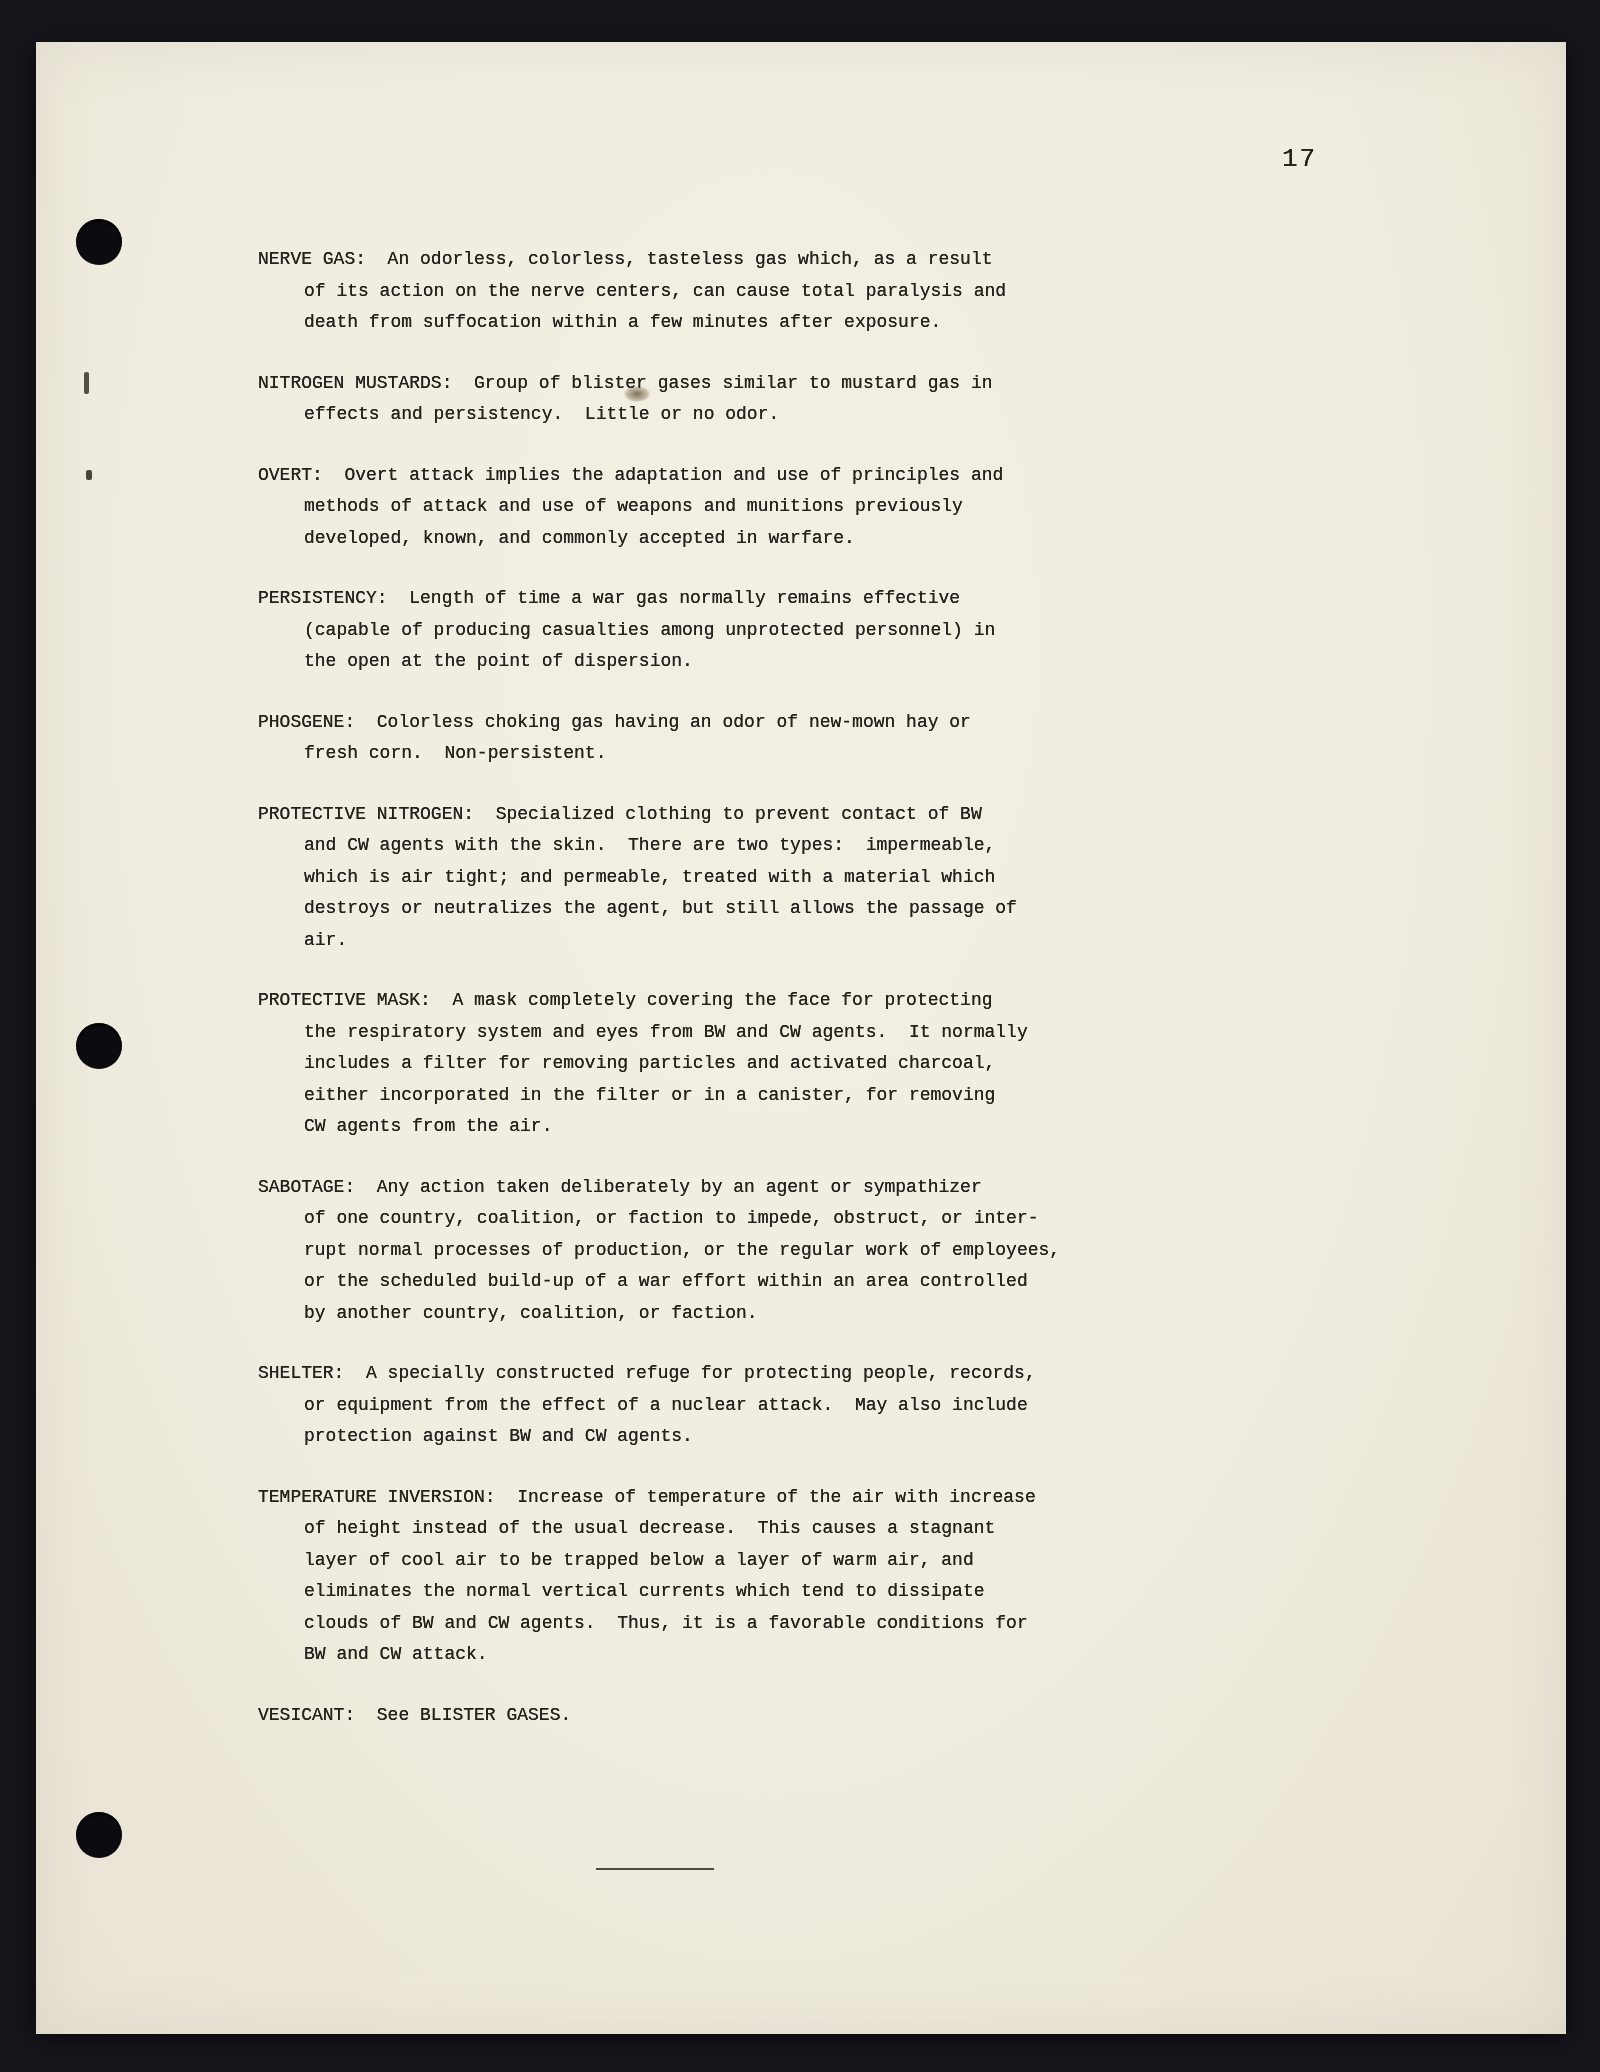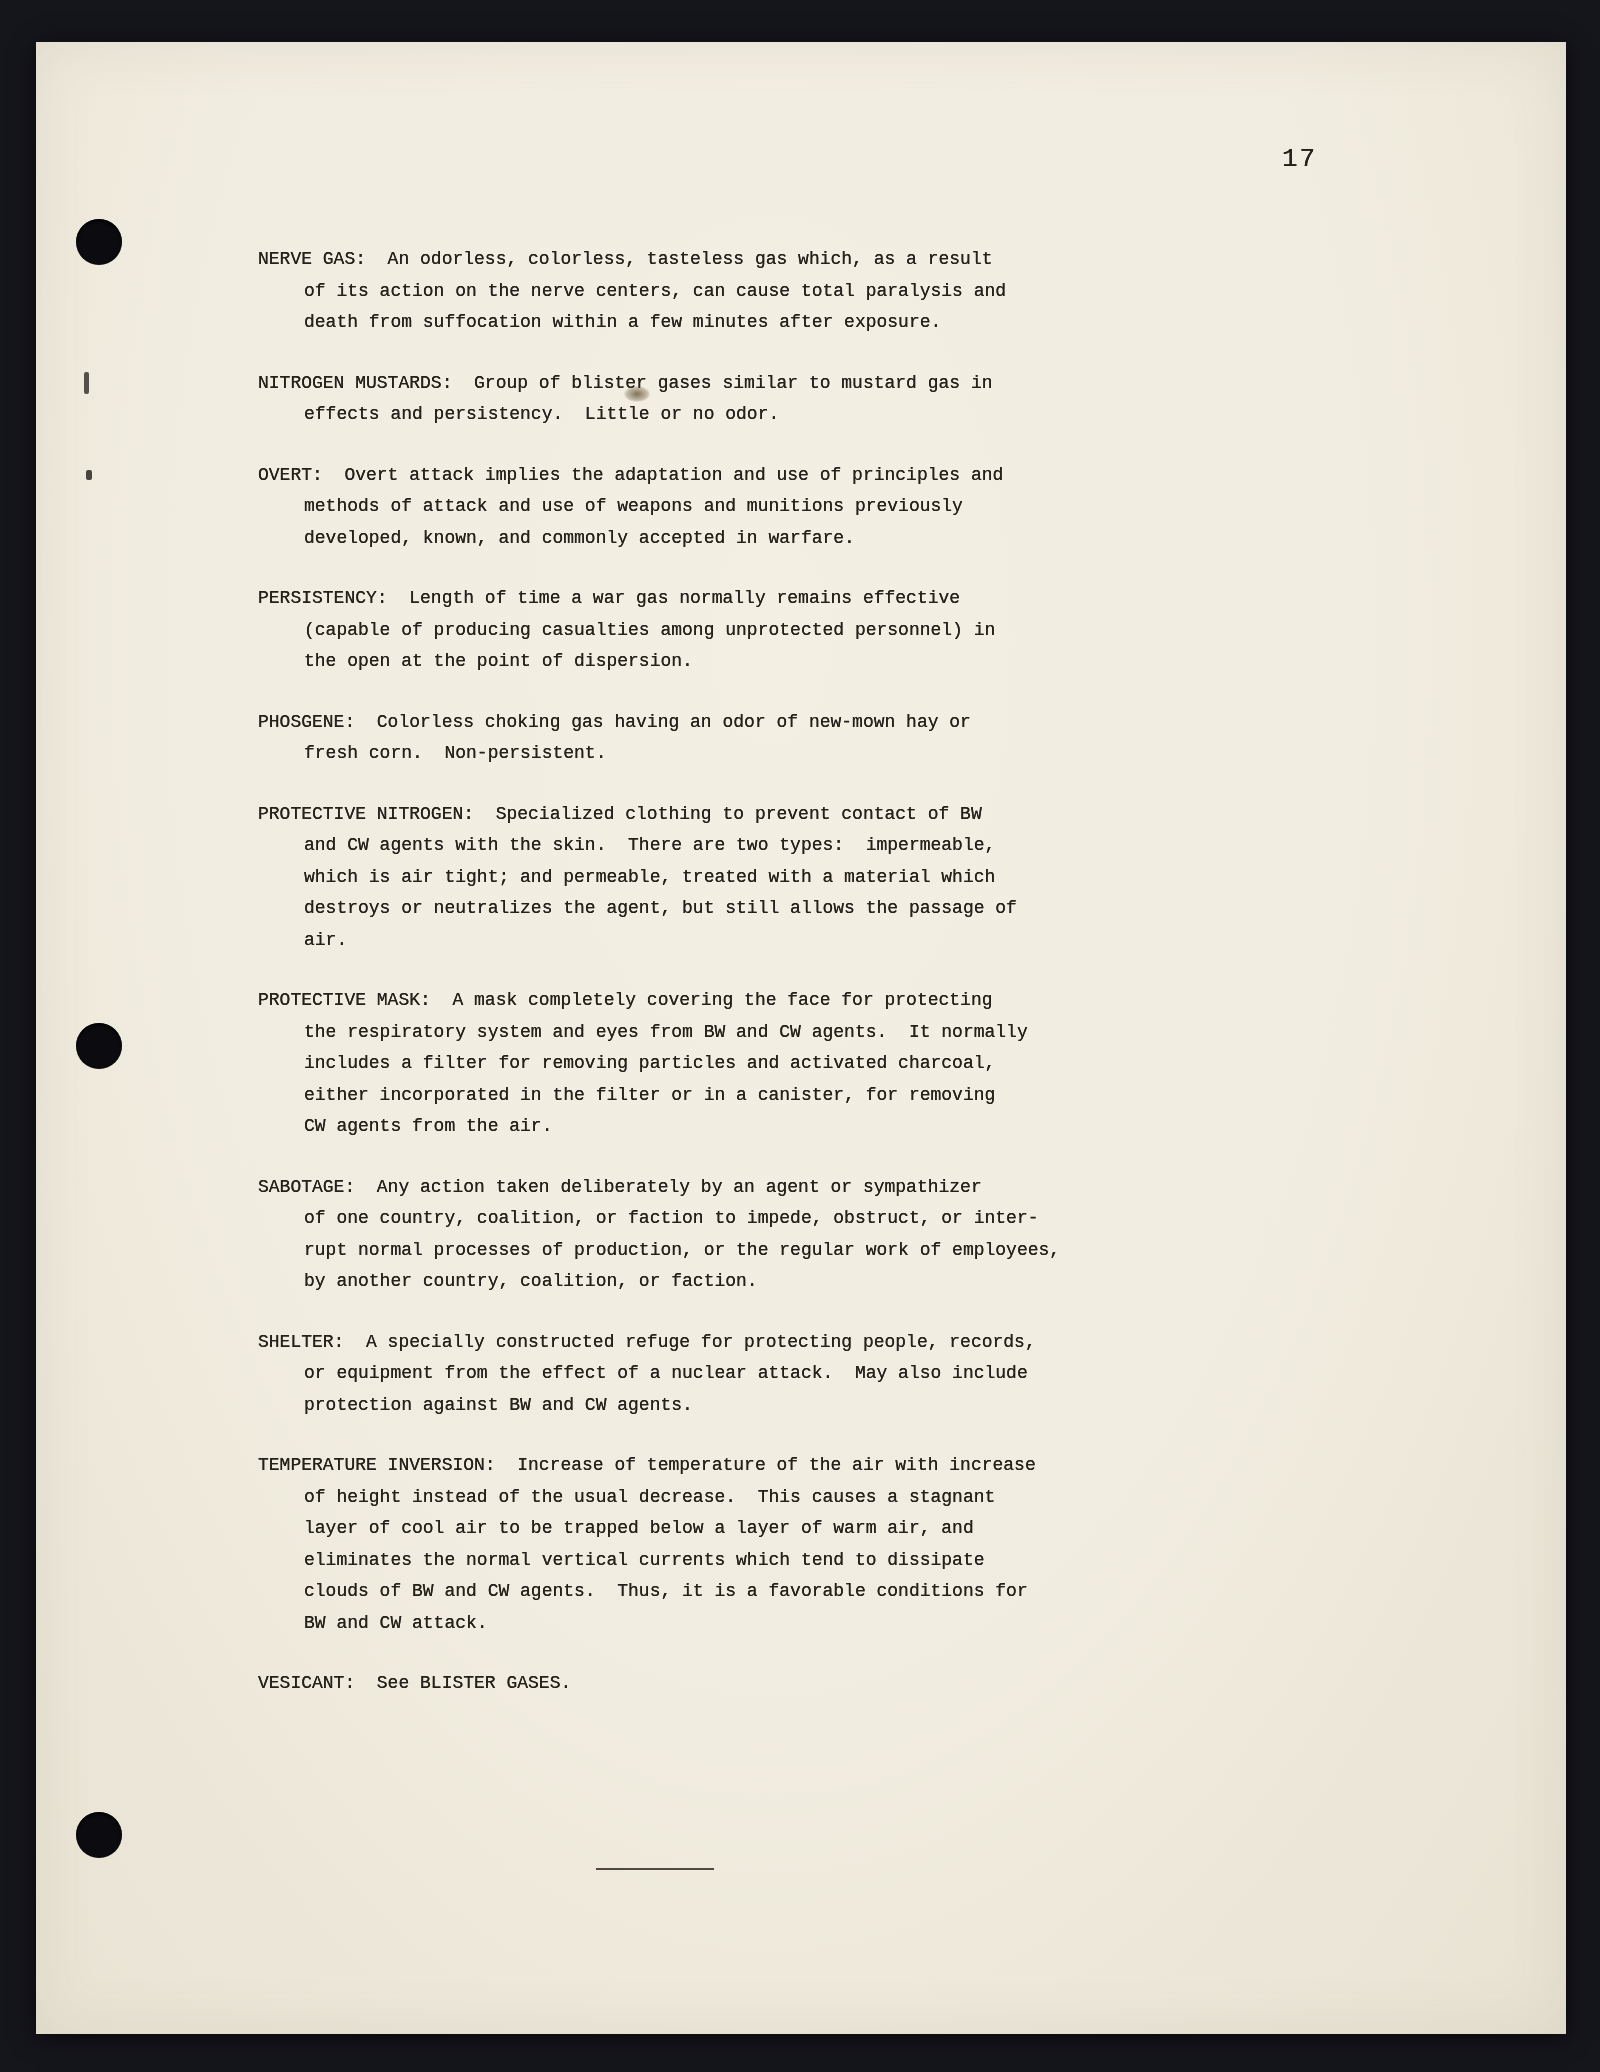--- a/index.html
+++ b/index.html
@@ -117,20 +117,21 @@
         <div class="line">PROTECTIVE MASK:  A mask completely covering the face for protecting</div>
         <div class="line cont">the respiratory system and eyes from BW and CW agents.  It normally</div>
         <div class="line cont">includes a filter for removing particles and activated charcoal,</div>
         <div class="line cont">either incorporated in the filter or in a canister, for removing</div>
         <div class="line cont">CW agents from the air.</div>
       </div>
       <div class="entry">
         <div class="line">SABOTAGE:  Any action taken deliberately by an agent or sympathizer</div>
         <div class="line cont">of one country, coalition, or faction to impede, obstruct, or inter-</div>
         <div class="line cont">rupt normal processes of production, or the regular work of employees,</div>
+        <div class="line cont">or the scheduled build-up of a war effort within an area controlled</div>
         <div class="line cont">by another country, coalition, or faction.</div>
       </div>
       <div class="entry">
         <div class="line">SHELTER:  A specially constructed refuge for protecting people, records,</div>
         <div class="line cont">or equipment from the effect of a nuclear attack.  May also include</div>
         <div class="line cont">protection against BW and CW agents.</div>
       </div>
       <div class="entry">
         <div class="line">TEMPERATURE INVERSION:  Increase of temperature of the air with increase</div>
         <div class="line cont">of height instead of the usual decrease.  This causes a stagnant</div>

